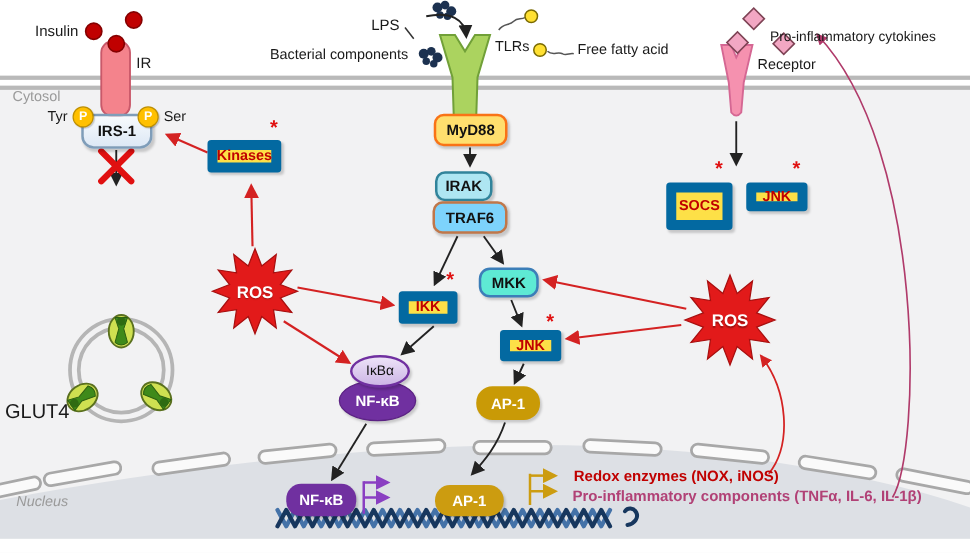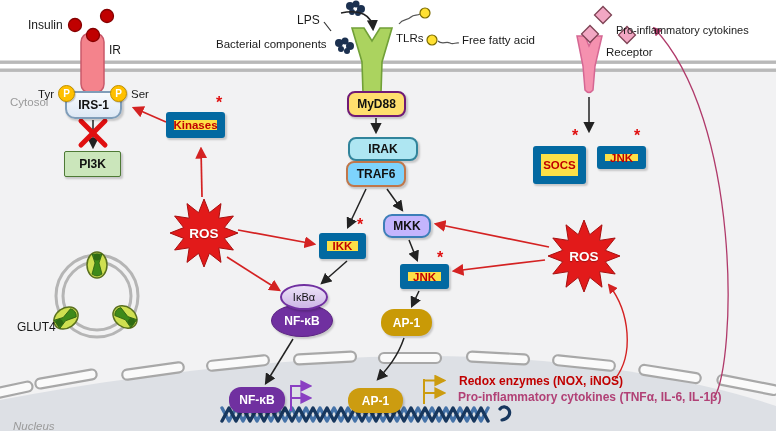--- a/index.html
+++ b/index.html
@@ -1,20 +1,20 @@
 <!DOCTYPE html>
 <html><head>
 <meta charset="utf-8">
 <style>
   html,body{margin:0;padding:0;background:#fff;}
   #stage{position:relative;width:776px;height:442px;background:#ffffff;overflow:hidden;
          font-family:"Liberation Sans",sans-serif;}
   #bg{position:absolute;left:0;top:0;}
   .lbl{position:absolute;font-size:11.5px;color:#1a1a1a;white-space:nowrap;line-height:1.1;}
-  .region{color:#9a9a9a;font-size:11.5px;margin-top:24px;}
+  .region{color:#9a9a9a;font-size:11.5px;}
   .box{position:absolute;display:flex;align-items:center;justify-content:center;
        box-sizing:border-box;font-size:11.5px;font-weight:bold;white-space:nowrap;
        box-shadow:1.5px 2px 2px rgba(0,0,0,0.18);}
   .redbox{background:#fde047;border:8px solid #0369a1;color:#C00000;border-radius:3px;}
   .plainbox{color:#111;}
   .ast{position:absolute;color:#E01010;font-weight:bold;font-size:16px;line-height:1;}
   .pcircle{position:absolute;width:17px;height:17px;border-radius:50%;background:#FFC000;
            border:1.5px solid #BF9000;color:#fff;font-weight:bold;font-size:10px;
            display:flex;align-items:center;justify-content:center;box-sizing:border-box;
            box-shadow:1px 1px 1px rgba(0,0,0,0.2);}
@@ -185,47 +185,46 @@
 <div class="lbl" style="left:109px;top:44px;font-size:12px;text-align:center;">IR</div>
 <div class="lbl region" style="left:10px;top:72px;">Cytosol</div>
 <div class="lbl" style="left:38px;top:88px;">Tyr</div>
 <div class="lbl" style="left:131px;top:88px;">Ser</div>
 <div class="lbl" style="left:297px;top:14px;font-size:12px;">LPS</div>
 <div class="lbl" style="left:216px;top:38px;">Bacterial components</div>
 <div class="lbl" style="left:396px;top:32px;">TLRs</div>
 <div class="lbl" style="left:462px;top:34px;">Free fatty acid</div>
 <div class="lbl" style="left:616px;top:24px;font-size:11px;">Pro-inflammatory cytokines</div>
 <div class="lbl" style="left:606px;top:46px;">Receptor</div>
-<div class="lbl" style="left:17px;top:321px;font-size:12px;">GLUT4</div>
+<div class="lbl" style="left:4px;top:321px;font-size:16px;">GLUT4</div>
 <div class="lbl region" style="left:13px;top:396px;font-style:italic;">Nucleus</div>
 
 <div class="box plainbox" style="left:65px;top:91px;width:57px;height:28px;border-radius:10px;border:2px solid #7F9DB9;background:linear-gradient(#f7fafd,#dde8f5);font-weight:600;font-size:12px;">IRS-1</div>
 <div class="pcircle" style="left:58px;top:85px;">P</div>
 <div class="pcircle" style="left:110px;top:85px;">P</div>
-<div class="box plainbox" style="left:64px;top:151px;width:57px;height:26px;border:1.8px solid #4E7A35;background:#CBE6BB;border-radius:2px;font-weight:600;font-size:12px;">PI3K</div>
 <div class="box redbox" style="left:166px;top:112px;width:59px;height:26px;">Kinases</div>
-<div class="box plainbox" style="left:347px;top:91px;width:59px;height:26px;border:2px solid #701a75;background:#FFDF6E;border-radius:8px;font-weight:600;font-size:12px;">MyD88</div>
-<div class="box plainbox" style="left:348px;top:137px;width:70px;height:24px;border:2px solid #31849B;background:#AEE6F2;border-radius:8px;font-weight:600;font-size:12px;">IRAK</div>
+<div class="box plainbox" style="left:347px;top:91px;width:59px;height:26px;border:2px solid #f97316;background:#FFDF6E;border-radius:8px;font-weight:600;font-size:12px;">MyD88</div>
+<div class="box plainbox" style="left:348px;top:137px;width:46px;height:24px;border:2px solid #31849B;background:#AEE6F2;border-radius:8px;font-weight:600;font-size:12px;">IRAK</div>
 <div class="box plainbox" style="left:346px;top:161px;width:60px;height:26px;border:2px solid #C0774A;background:#7dd3fc;border-radius:8px;font-weight:600;font-size:12px;">TRAF6</div>
 <div class="box redbox" style="left:319px;top:233px;width:47px;height:26px;">IKK</div>
-<div class="box plainbox" style="left:383px;top:214px;width:48px;height:24px;border:2px solid #3C7EB8;background:#c4b5fd;border-radius:9px;font-weight:600;font-size:12px;">MKK</div>
+<div class="box plainbox" style="left:383px;top:214px;width:48px;height:24px;border:2px solid #3C7EB8;background:#5eead4;border-radius:9px;font-weight:600;font-size:12px;">MKK</div>
 <div class="box redbox" style="left:400px;top:264px;width:49px;height:25px;">JNK</div>
 <div class="box redbox" style="left:533px;top:146px;width:53px;height:38px;">SOCS</div>
 <div class="box redbox" style="left:597px;top:146px;width:49px;height:23px;">JNK</div>
 <div class="box plainbox" style="left:280px;top:284px;width:48px;height:26px;border-radius:50%;border:2px solid #7030A0;background:linear-gradient(#ece2f7,#cdb6e6);font-weight:400;font-size:11px;z-index:3;">IκBα</div>
 <div class="box" style="left:271px;top:304px;width:62px;height:33px;border-radius:50%;background:#7030A0;border:1px solid #5c2384;color:#fff;font-size:12px;z-index:2;">NF-κB</div>
 <div class="box" style="left:381px;top:309px;width:51px;height:27px;border-radius:13px;background:#C99A06;color:#fff;font-size:12px;">AP-1</div>
 <div class="box" style="left:229px;top:387px;width:56px;height:26px;border-radius:12px;background:#7030A0;color:#fff;font-size:12px;">NF-κB</div>
 <div class="box" style="left:348px;top:388px;width:55px;height:25px;border-radius:12px;background:#CC9C10;color:#fff;font-size:12px;">AP-1</div>
 
 <div class="rostext" style="left:174px;top:226px;">ROS</div>
 <div class="rostext" style="left:554px;top:249px;">ROS</div>
 
 <div class="ast" style="left:216px;top:95px;">*</div>
 <div class="ast" style="left:357px;top:217px;">*</div>
 <div class="ast" style="left:437px;top:250px;">*</div>
 <div class="ast" style="left:572px;top:128px;">*</div>
 <div class="ast" style="left:634px;top:128px;">*</div>
 
 <div class="outtext" style="left:459px;top:374px;color:#C00000;">Redox enzymes (NOX, iNOS)</div>
-<div class="outtext" style="left:458px;top:390px;color:#B14176;">Pro-inflammatory cytokines (TNFα, IL-6, IL-1β)</div>
+<div class="outtext" style="left:458px;top:390px;color:#B14176;">Pro-inflammatory components (TNFα, IL-6, IL-1β)</div>
 
 </div>
 
 </body></html>

